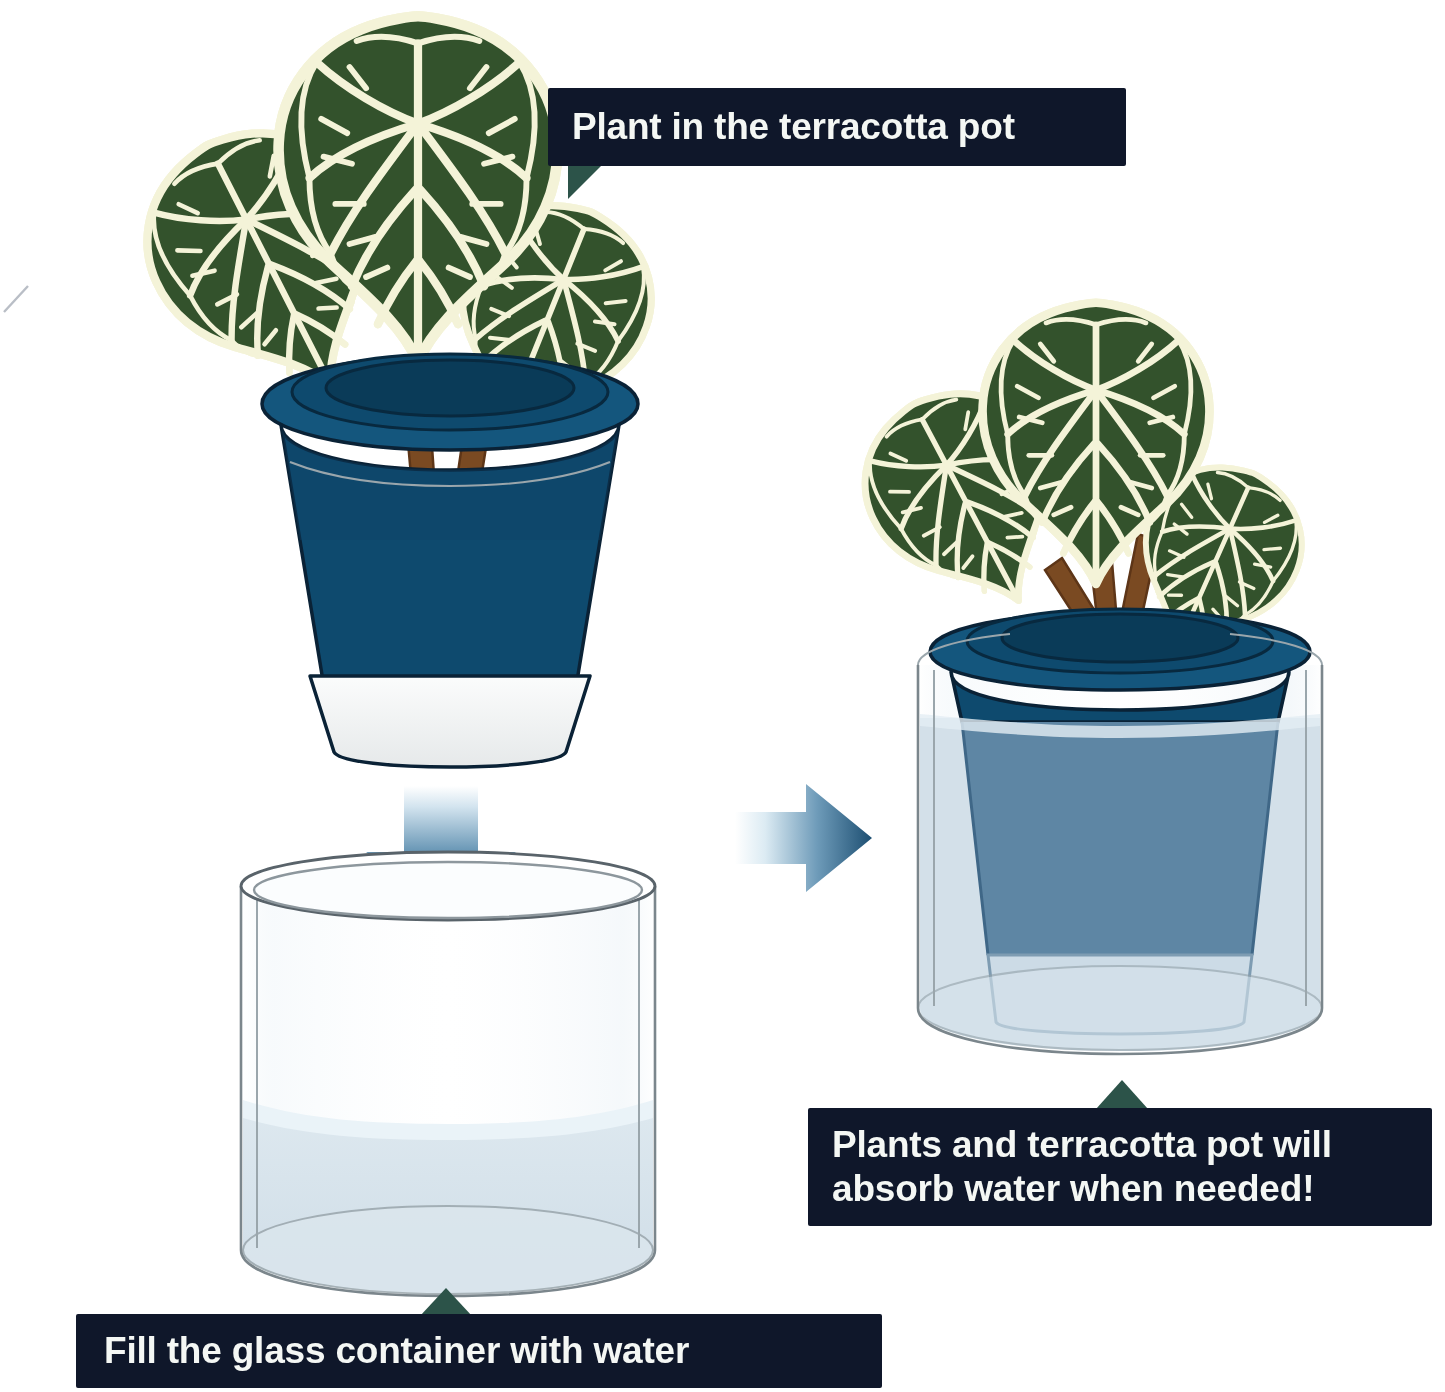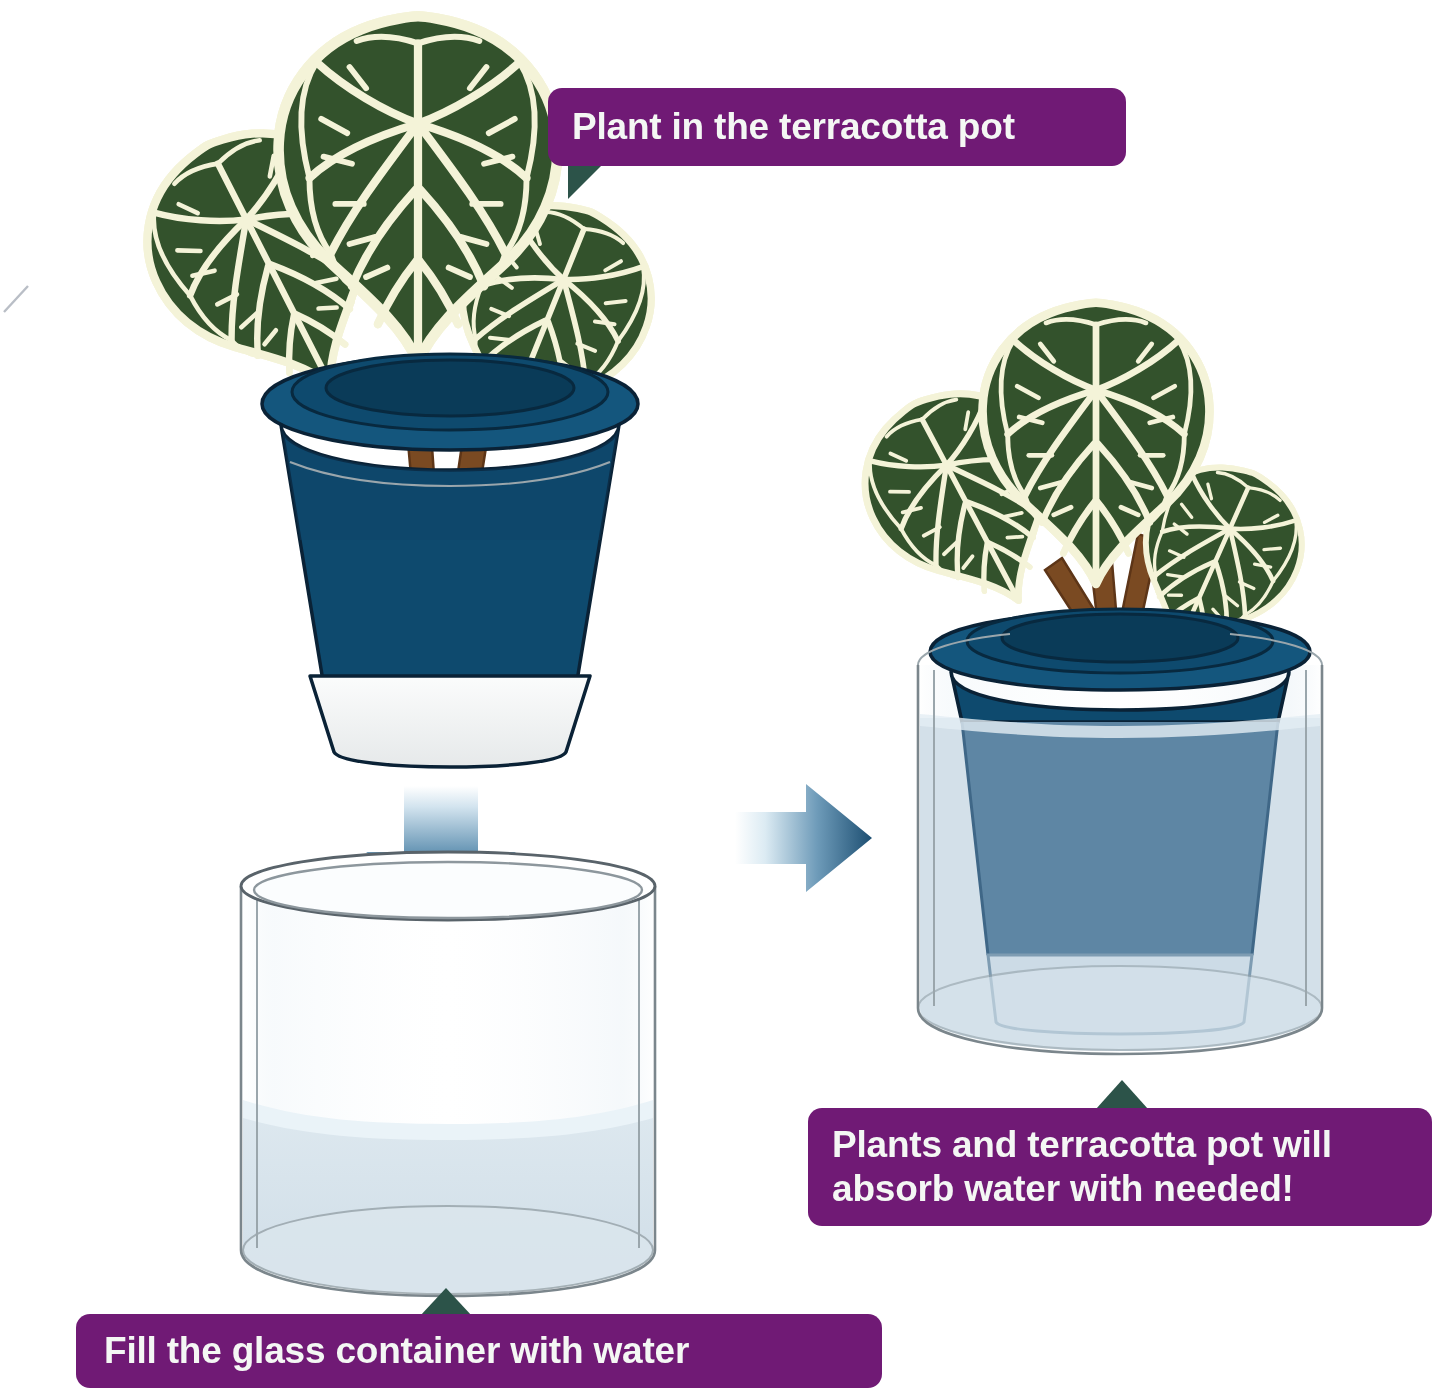--- a/index.html
+++ b/index.html
@@ -24,23 +24,23 @@
     position: absolute;
     left: 0;
     top: 0;
     width: 1445px;
     height: 1392px;
     display: block;
   }
   
   .callout {
     position: absolute;
-    background: #701a75;
+    background: #0f172a;
     color: #f4f7f4;
-    border-radius: 14px;
+    border-radius: 2px;
     font-weight: bold;
     letter-spacing: -0.2px;
     line-height: 1.12;
     box-sizing: border-box;
     display: flex;
     align-items: center;
     justify-content: flex-start;
     white-space: pre-line;
     z-index: 6;
   }
@@ -336,16 +336,16 @@
   <div class="callout" id="callout-plant">
     <span class="txt">Plant in the terracotta pot</span>
   </div>
 
   <div class="callout" id="callout-fill">
     <span class="txt">Fill the glass container with water</span>
   </div>
 
   <div class="callout" id="callout-absorb">
     <span class="txt">Plants and terracotta pot will
-absorb water with needed!</span>
+absorb water when needed!</span>
   </div>
 
 </div>
 
 </body></html>

